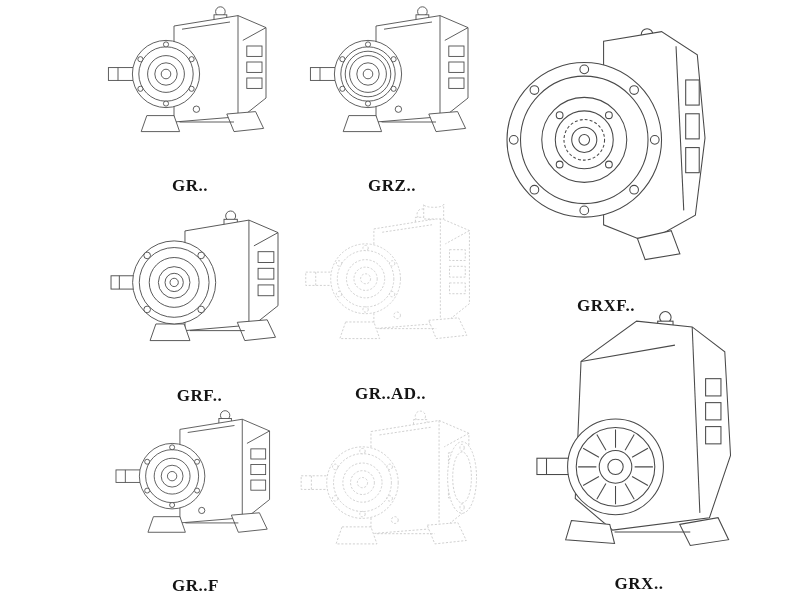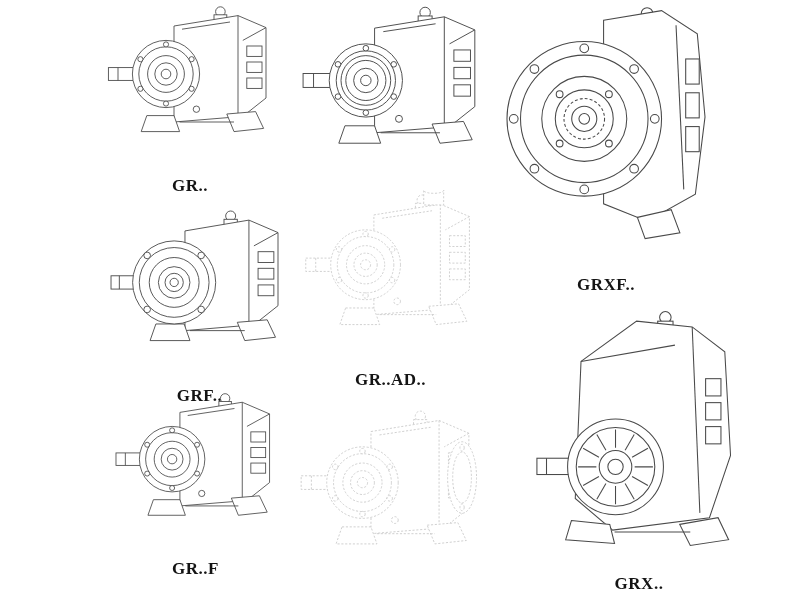--- a/index.html
+++ b/index.html
@@ -153,46 +153,47 @@
       <use href="#sym-iso"></use>
     </svg>
   <figcaption class="cap">GR..</figcaption>
 </figure>
 
 <figure class="fig" style="left:292px;top:2px;width:200px;height:196px">
   <svg class="draw" viewBox="0 0 220 195">
     <use href="#sym-iso"></use>
     <circle cx="80" cy="90" r="28.5" fill="none"></circle>
   </svg>
-</figure>
-
-<figure class="fig" style="left:492px;top:1px;width:228px;height:296px">
+  <figcaption class="cap">GRZ..</figcaption>
+</figure>
+
+<figure class="fig" style="left:492px;top:22px;width:228px;height:296px">
   <svg class="draw" viewBox="0 0 235 265">
       <use href="#sym-front"></use>
     </svg>
   <figcaption class="cap">GRXF..</figcaption>
 </figure>
 
 <figure class="fig" style="left:92px;top:206px;width:215px;height:202px">
   <svg class="draw" viewBox="0 0 225 195">
       <use href="#sym-iso-flange"></use>
     </svg>
   <figcaption class="cap">GRF..</figcaption>
 </figure>
 
-<figure class="fig" style="left:288px;top:190px;width:205px;height:202px">
+<figure class="fig" style="left:288px;top:204px;width:205px;height:202px">
   <svg class="ghost" viewBox="0 0 220 195">
     <use href="#sym-iso"></use>
     <rect x="150" y="0" width="24" height="18"></rect>
     <ellipse cx="162" cy="0.5" rx="12" ry="3.5"></ellipse>
   </svg>
   <figcaption class="cap">GR..AD..</figcaption>
 </figure>
 
-<figure class="fig" style="left:88px;top:389px;width:215px;height:192px">
+<figure class="fig" style="left:88px;top:406px;width:215px;height:192px">
   <svg class="draw" viewBox="0 0 220 195">
       <use href="#sym-iso"></use>
     </svg>
   <figcaption class="cap">GR..F</figcaption>
 </figure>
 
 <figure class="fig" style="left:288px;top:406px;width:200px;height:192px">
   <svg class="ghost" viewBox="0 0 220 195">
     <use href="#sym-iso"></use>
     <ellipse cx="197" cy="84" rx="17" ry="42"></ellipse>

